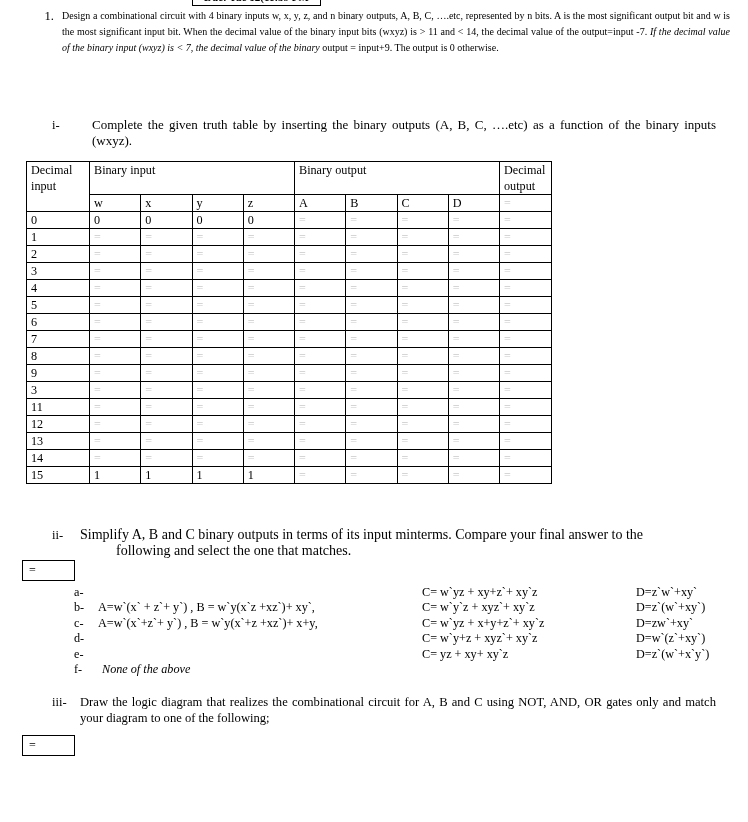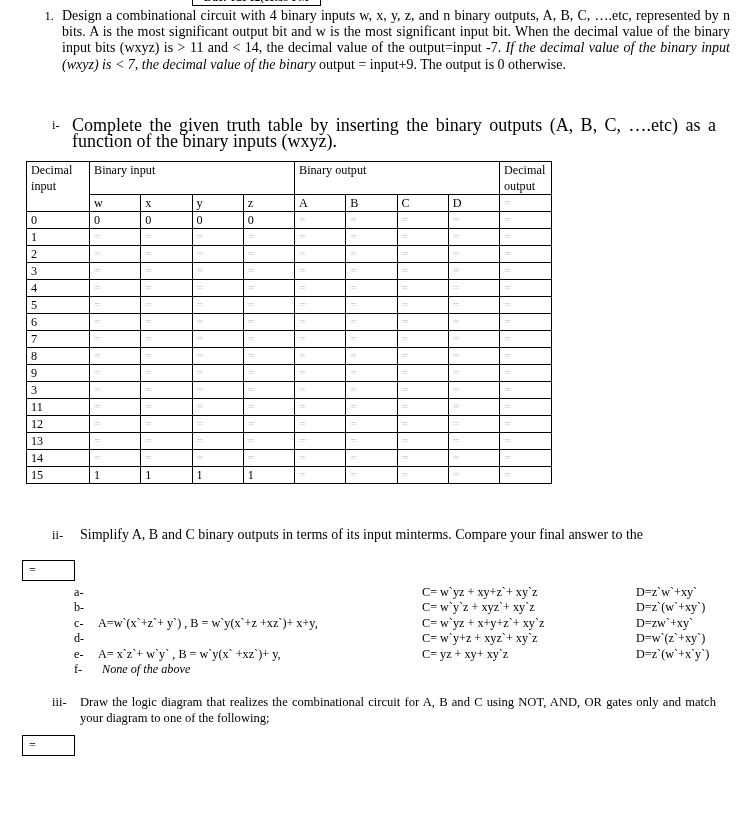--- a/index.html
+++ b/index.html
@@ -39,42 +39,42 @@
   .q1-num {
     position: absolute;
     left: 0; top: 0;
     width: 24px;
     font-size: 12.6px;
     line-height: 16.2px;
     text-align: right;
   }
   .q1-body {
     margin-left: 32px;
-    font-size: 14px;
+    font-size: 10px;
     line-height: 16.2px;
     text-align: justify;
   }
   .ital { font-style: italic; }
 
   
   .sub-i {
     position: absolute;
     left: 52px; top: 117px;
     width: 664px;
   }
   .sub-label {
     position: absolute;
     left: 0; top: 0;
     width: 22px;
     font-size: 12.6px;
     line-height: 16.2px;
   }
   .sub-body {
-    margin-left: 20px;
-    font-size: 18px;
+    margin-left: 40px;
+    font-size: 13px;
     line-height: 16.2px;
     text-align: justify;
   }
 
   
   table.truth {
     position: absolute;
     left: 26px; top: 161px;
     border-collapse: collapse;
     table-layout: fixed;
@@ -389,50 +389,51 @@
         <td class="c-D eqmark">=</td>
         <td class="c-dec-out eqmark">=</td>
       </tr>
     </tbody>
 </table>
 
 <div class="sub-ii">
   <span class="sub-label">ii-</span>
   <div class="sub-body2">
     <div>Simplify A, B and C binary outputs in terms of its input minterms. Compare your final answer to the</div>
+    <div class="indent-line">following and select the one that matches.</div>
   </div>
 </div>
 
 <div class="ans-box ans-box-1">=</div>
 
 <div class="choices" id="choices">
     <div class="choice-row">
       <span class="ch-let">a-</span>
       <span class="ch-c">C= w`yz + xy+z`+ xy`z</span>
       <span class="ch-d">D=z`w`+xy`</span>
     </div>
     <div class="choice-row">
       <span class="ch-let">b-</span>
+      <span class="ch-a">A=w`(x` + z`+ y`)  , B =  w`y(x`z +xz`)+ xy`,</span>
       <span class="ch-c">C= w`y`z + xyz`+ xy`z</span>
       <span class="ch-d">D=z`(w`+xy`)</span>
     </div>
     <div class="choice-row">
       <span class="ch-let">c-</span>
       <span class="ch-a">A=w`(x`+z`+ y`)  , B =  w`y(x`+z +xz`)+ x+y,</span>
       <span class="ch-c">C= w`yz + x+y+z`+ xy`z</span>
       <span class="ch-d">D=zw`+xy`</span>
     </div>
     <div class="choice-row">
       <span class="ch-let">d-</span>
       <span class="ch-c">C= w`y+z + xyz`+ xy`z</span>
       <span class="ch-d">D=w`(z`+xy`)</span>
     </div>
     <div class="choice-row">
       <span class="ch-let">e-</span>
-      <span class="ch-a">A= x`z`+ w`y`  , B =  w`y(x` +xz`)+ y,</span>
       <span class="ch-c">C= yz + xy+ xy`z</span>
       <span class="ch-d">D=z`(w`+x`y`)</span>
     </div>
     <div class="choice-row">
       <span class="ch-let">f-</span>
       <span class="ch-none">None of the above</span>
     </div>
   </div>
 
 <div class="sub-iii">

